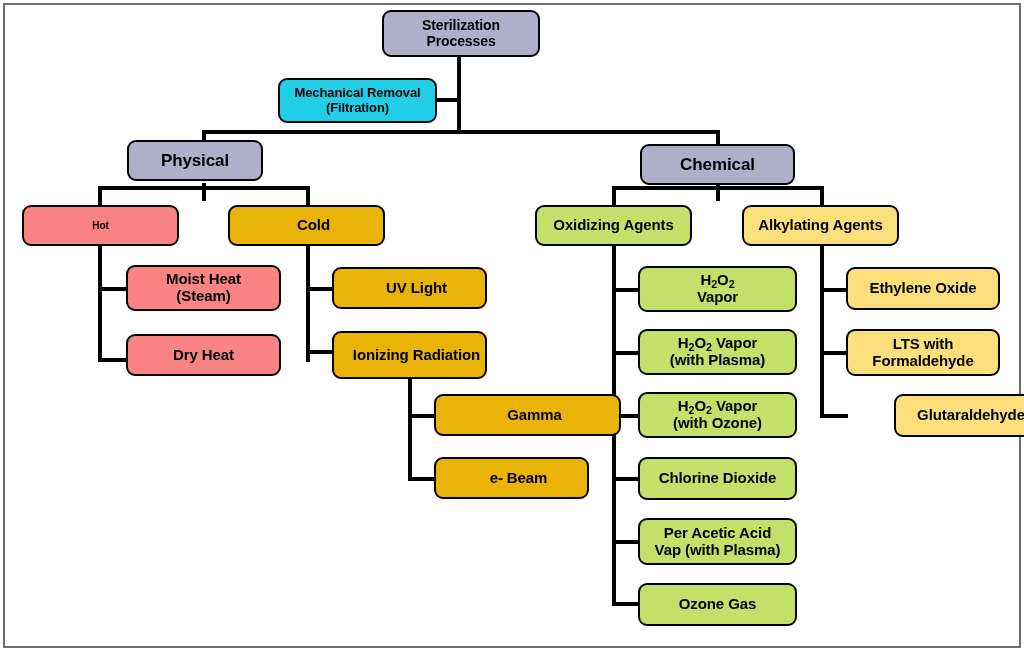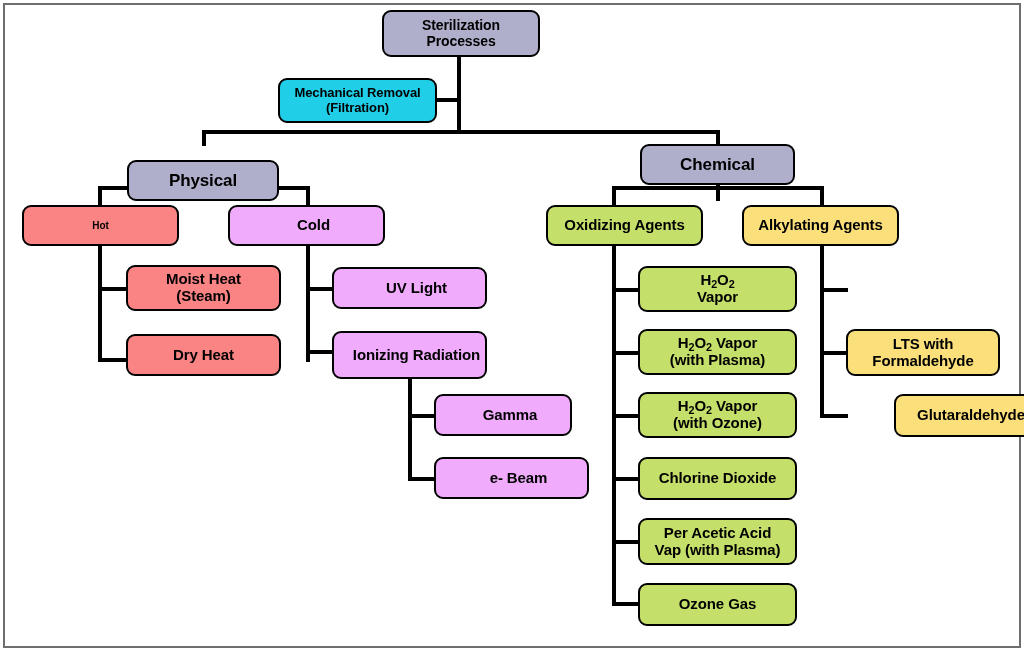--- a/index.html
+++ b/index.html
@@ -57,21 +57,21 @@
   }
   .conn {
     position: absolute;
     background: #000000;
     z-index: 1;
   }
   
   .c-purple { background: #AFAFCB; }
   .c-cyan   { background: #20CEE8; }
   .c-red    { background: #FA8383; }
-  .c-blue   { background: #f0abfc; padding-left: 17px; }
+  .c-blue   { background: #eab308; padding-left: 17px; }
   .c-green  { background: #C5E06A; }
   .c-yellow { background: #FBDF7A; }
 
   .fs-13 { font-size: 13px; }
   .fs-14 { font-size: 14px; }
   .fs-15 { font-size: 15px; }
   .fs-16 { font-size: 10px; }
   .fs-17 { font-size: 17px; }
 </style>
 </head>
@@ -131,21 +131,21 @@
     </span>
   </div>
 
   <div class="node c-cyan fs-13" style="left:278px; top:78px; width:159px; height:45px;">
     <span class="lbl">
       <span>Mechanical Removal</span><br>
       <span>(Filtration)</span>
     </span>
   </div>
 
-  <div class="node c-purple fs-17" style="left:127px; top:160px; width:152px; height:41px;">
+  <div class="node c-purple fs-17" style="left:127px; top:140px; width:136px; height:41px;">
     <span class="lbl">Physical</span>
   </div>
 
   <div class="node c-purple fs-17" style="left:640px; top:144px; width:155px; height:41px;">
     <span class="lbl">Chemical</span>
   </div>
 
   <div class="node c-red fs-16" style="left:22px; top:205px; width:157px; height:41px;">
     <span class="lbl">Hot</span>
   </div>
@@ -166,29 +166,29 @@
   </div>
 
   <div class="node c-red fs-15" style="left:126px; top:334px; width:155px; height:42px;">
     <span class="lbl">Dry Heat</span>
   </div>
 
   <div class="node c-blue fs-15" style="left:332px; top:331px; width:155px; height:48px;">
     <span class="lbl">Ionizing Radiation</span>
   </div>
 
-  <div class="node c-blue fs-15" style="left:434px; top:394px; width:138px; height:42px;">
+  <div class="node c-blue fs-15" style="left:434px; top:394px; width:187px; height:42px;">
     <span class="lbl">Gamma</span>
   </div>
 
   <div class="node c-blue fs-15" style="left:434px; top:457px; width:155px; height:42px;">
     <span class="lbl">e- Beam</span>
   </div>
 
-  <div class="node c-green fs-15" style="left:535px; top:205px; width:157px; height:41px;margin-left:11px;">
+  <div class="node c-green fs-15" style="left:535px; top:205px; width:157px; height:41px;">
     <span class="lbl">Oxidizing Agents</span>
   </div>
 
   <div class="node c-yellow fs-15" style="left:742px; top:205px; width:157px; height:41px;">
     <span class="lbl">Alkylating Agents</span>
   </div>
 
   <div class="node c-green fs-15" style="left:638px; top:266px; width:159px; height:46px;">
     <span class="lbl">
       <span><span>H</span><sub>2</sub><span>O</span><sub>2</sub></span><br>
@@ -218,20 +218,23 @@
     <span class="lbl">
       <span>Per Acetic Acid</span><br>
       <span>Vap (with Plasma)</span>
     </span>
   </div>
 
   <div class="node c-green fs-15" style="left:638px; top:583px; width:159px; height:43px;">
     <span class="lbl">Ozone Gas</span>
   </div>
 
+  <div class="node c-yellow fs-15" style="left:846px; top:267px; width:154px; height:43px;">
+    <span class="lbl">Ethylene Oxide</span>
+  </div>
 
   <div class="node c-yellow fs-15" style="left:846px; top:329px; width:154px; height:47px;">
     <span class="lbl">
       <span>LTS with</span><br>
       <span>Formaldehyde</span>
     </span>
   </div>
 
   <div class="node c-yellow fs-15" style="left:894px; top:394px; width:154px; height:43px;">
     <span class="lbl">Glutaraldehyde</span>

